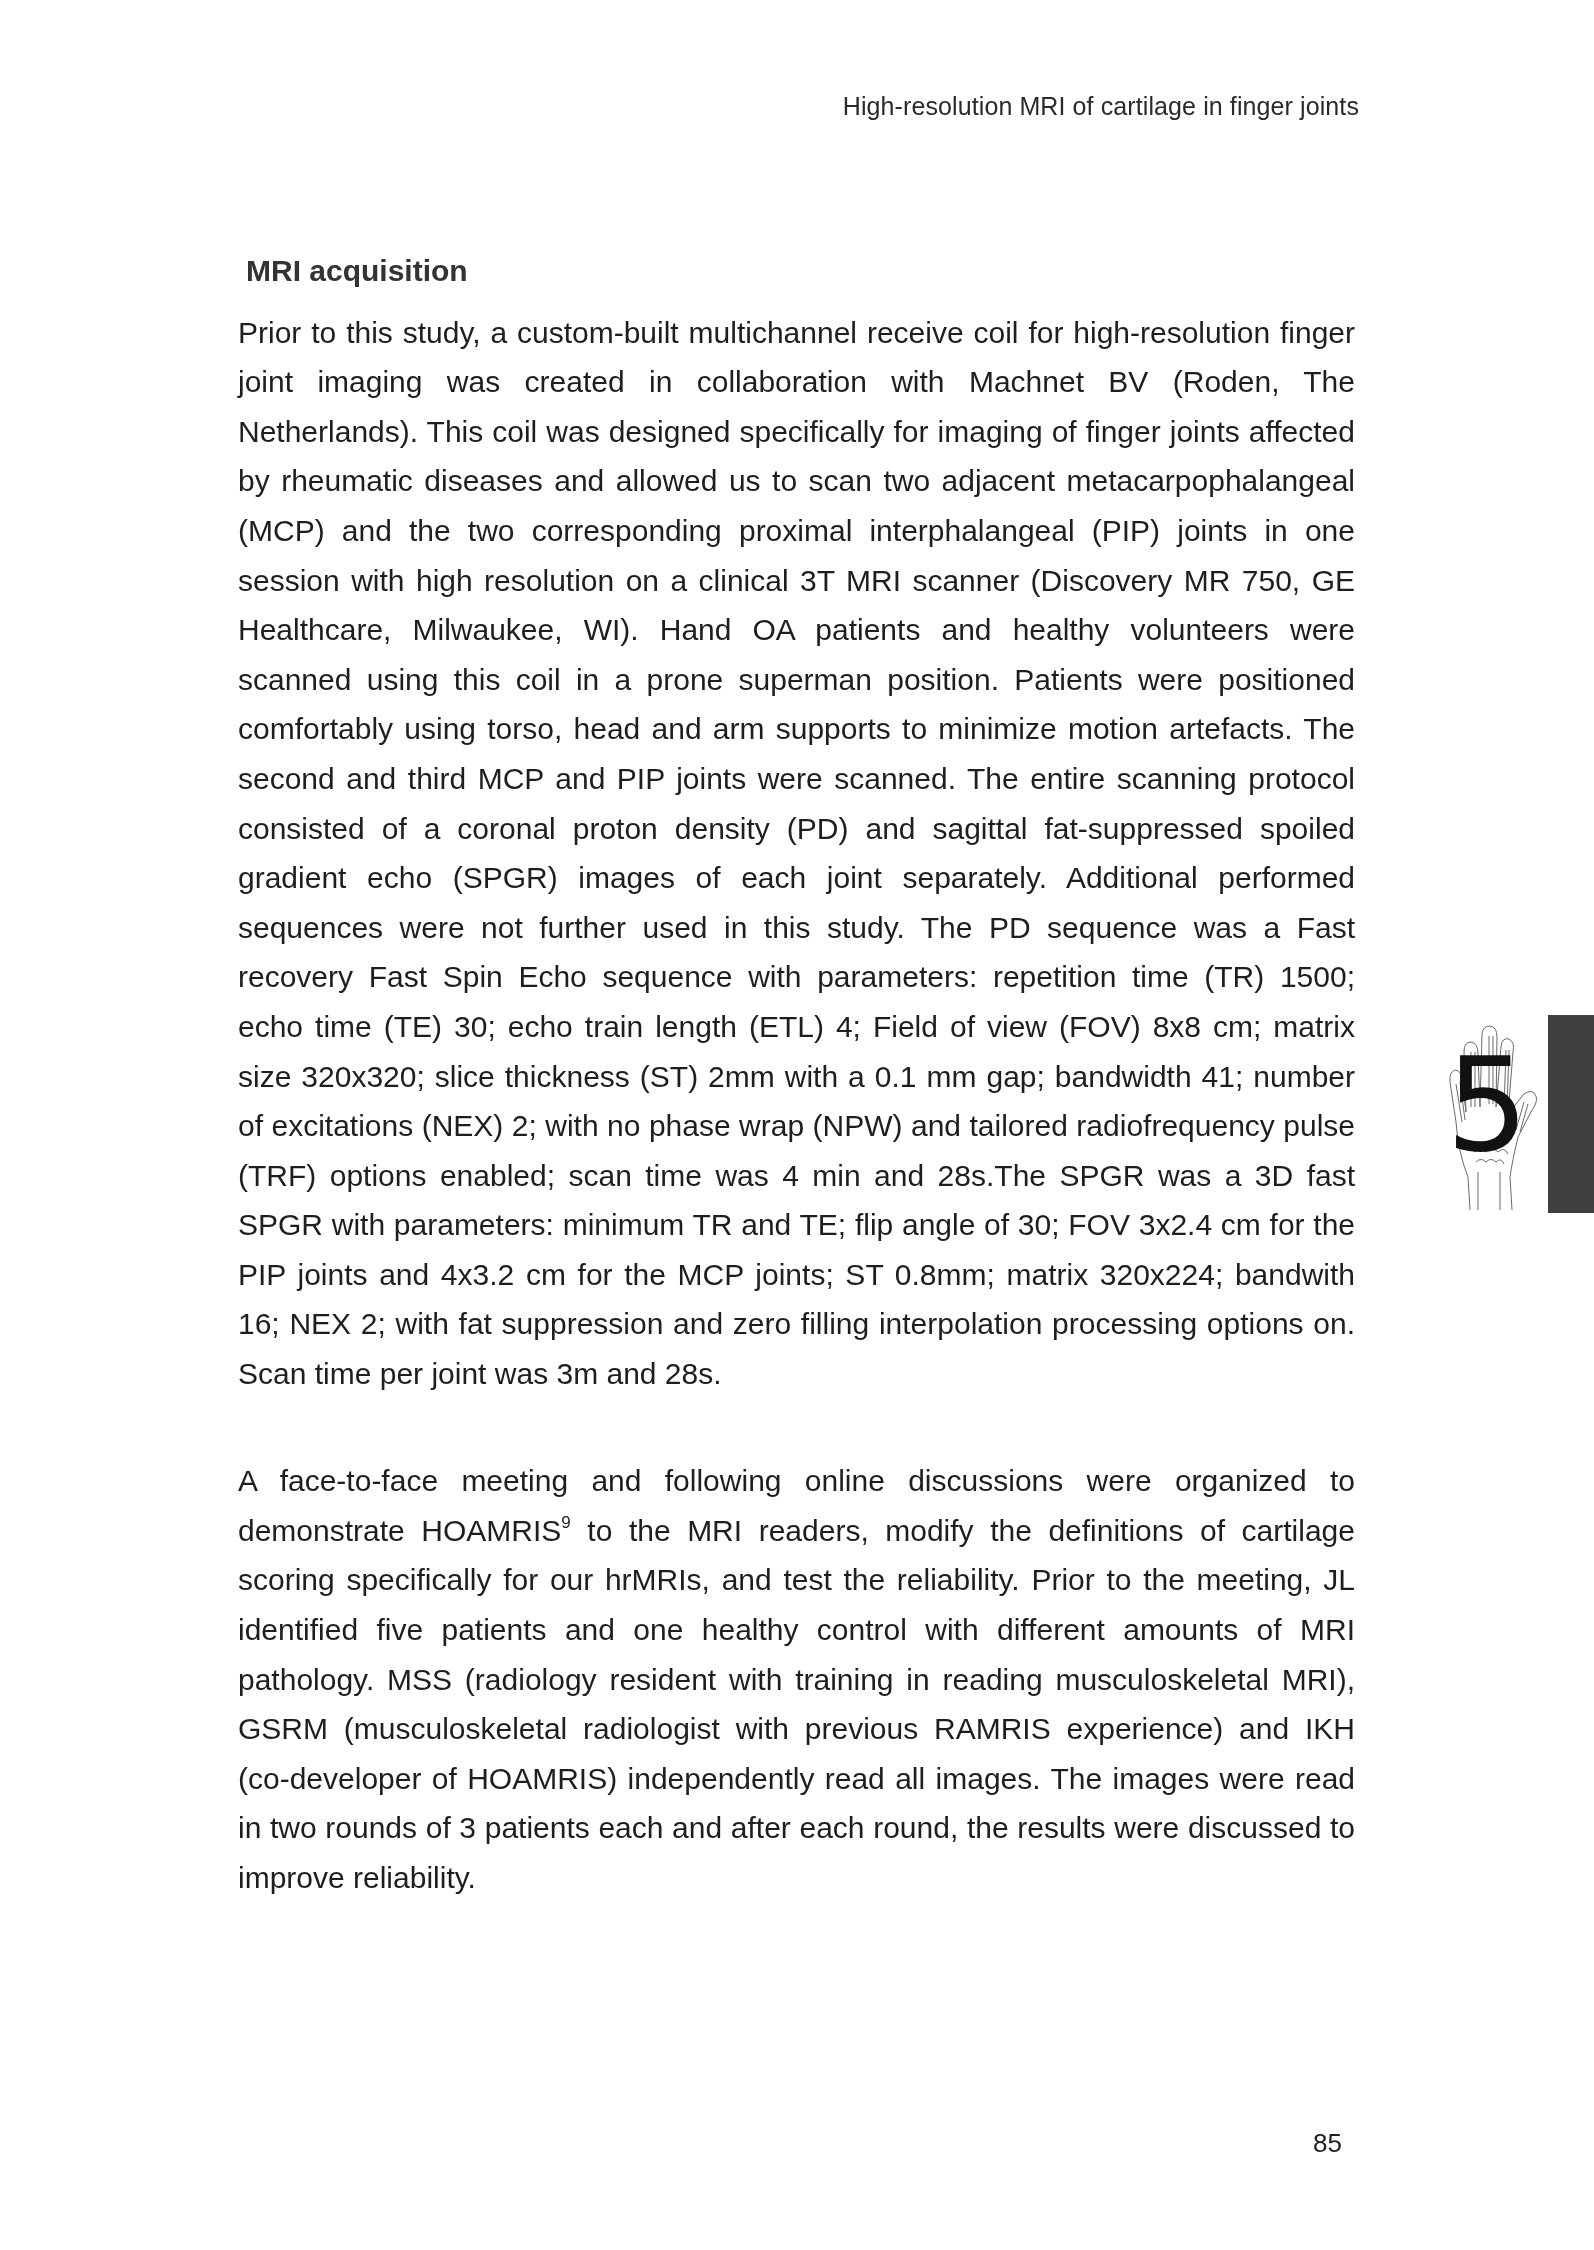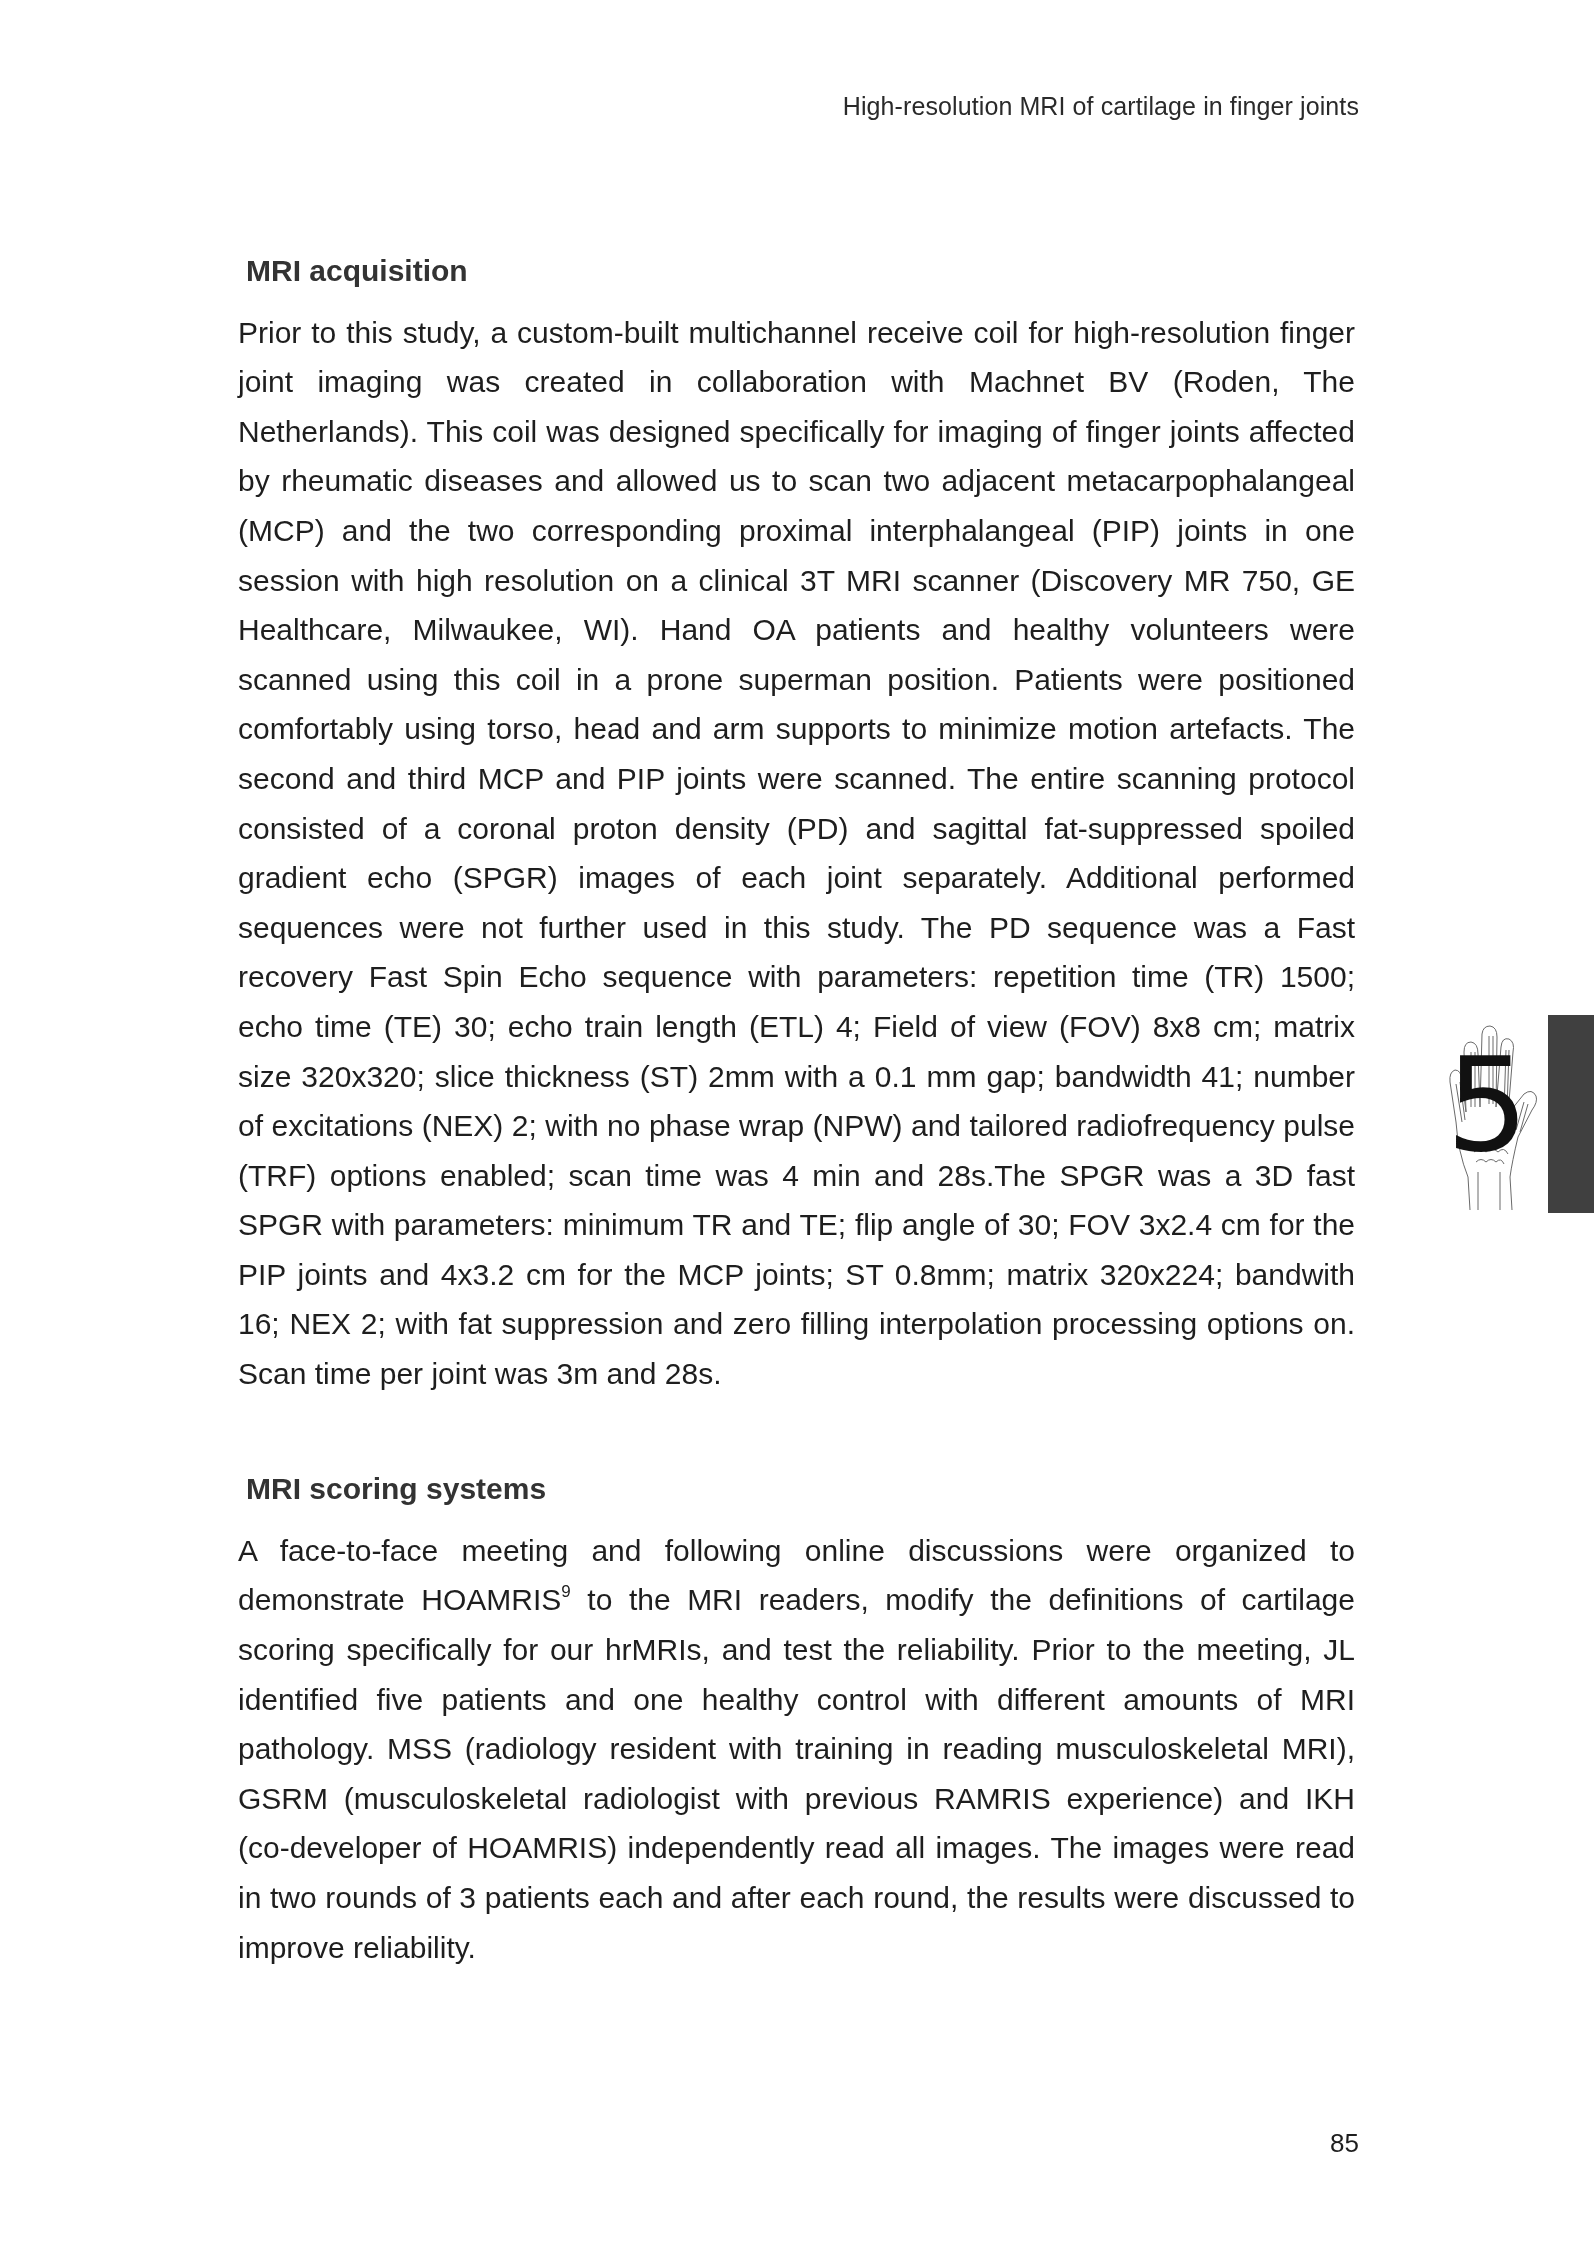--- a/index.html
+++ b/index.html
@@ -73,37 +73,36 @@
     top: 1040px;
     font-size: 130px;
     line-height: 130px;
     font-family: "DejaVu Sans", sans-serif;
     font-weight: normal;
     color: #111111;
   }
   .page-number {
     position: absolute;
     top: 2128px;
-    right: 235px;
+    right: 252px;
     font-size: 26px;
     color: #1e1e1e;
   }
 </style>
 </head>
 <body>
 
 <div class="running-header">High-resolution MRI of cartilage in finger joints</div>
 
 <div class="content">
   <h2 class="section-heading">MRI acquisition</h2>
   <p class="para">Prior to this study, a custom-built multichannel receive coil for high-resolution finger joint imaging was created in collaboration with Machnet BV (Roden, The Netherlands). This coil was designed specifically for imaging of finger joints affected by rheumatic diseases and allowed us to scan two adjacent metacarpophalangeal (MCP) and the two corresponding proximal interphalangeal (PIP) joints in one session with high resolution on a clinical 3T MRI scanner (Discovery MR 750, GE Healthcare, Milwaukee, WI). Hand OA patients and healthy volunteers were scanned using this coil in a prone superman position. Patients were positioned comfortably using torso, head and arm supports to minimize motion artefacts. The second and third MCP and PIP joints were scanned. The entire scanning protocol consisted of a coronal proton density (PD) and sagittal fat-suppressed spoiled gradient echo (SPGR) images of each joint separately. Additional performed sequences were not further used in this study. The PD sequence was a Fast recovery Fast Spin Echo sequence with parameters: repetition time (TR) 1500; echo time (TE) 30; echo train length (ETL) 4; Field of view (FOV) 8x8 cm; matrix size 320x320; slice thickness (ST) 2mm with a 0.1 mm gap; bandwidth 41; number of excitations (NEX) 2; with no phase wrap (NPW) and tailored radiofrequency pulse (TRF) options enabled; scan time was 4 min and 28s.The SPGR was a 3D fast SPGR with parameters: minimum TR and TE; flip angle of 30; FOV 3x2.4 cm for the PIP joints and 4x3.2 cm for the MCP joints; ST 0.8mm; matrix 320x224; bandwith 16; NEX 2; with fat suppression and zero filling interpolation processing options on. Scan time per joint was 3m and 28s.</p>
 
   <div class="gap"></div>
 
-  <h2 class="section-heading">MRI scoring systems</h2>
   <p class="para"><span>A face-to-face meeting and following online discussions were organized to demonstrate HOAMRIS</span><sup class="ref">9</sup><span> to the MRI readers, modify the definitions of cartilage scoring specifically for our hrMRIs, and test the reliability. Prior to the meeting, JL identified five patients and one healthy control with different amounts of MRI pathology. MSS (radiology resident with training in reading musculoskeletal MRI), GSRM (musculoskeletal radiologist with previous RAMRIS experience) and IKH (co-developer of HOAMRIS) independently read all images. The images were read in two rounds of 3 patients each and after each round, the results were discussed to improve reliability.</span></p>
 </div>
 
 <svg class="chapter-hand" viewBox="0 0 105 200" xmlns="http://www.w3.org/2000/svg">
   <g fill="none" stroke="#6a6a6a" stroke-width="1">
 
     <path d="M30 198 L28 165 Q18 140 16 110 L10 70 Q9 60 15 58 Q21 58 22 68 L26 100"></path>
     <path d="M26 100 L24 40 Q24 30 31 30 Q38 31 38 42 L40 95"></path>
     <path d="M40 95 L42 22 Q43 14 50 14 Q57 15 57 25 L56 95"></path>
     <path d="M56 95 L61 35 Q62 25 69 27 Q75 30 73 40 L68 102"></path>

